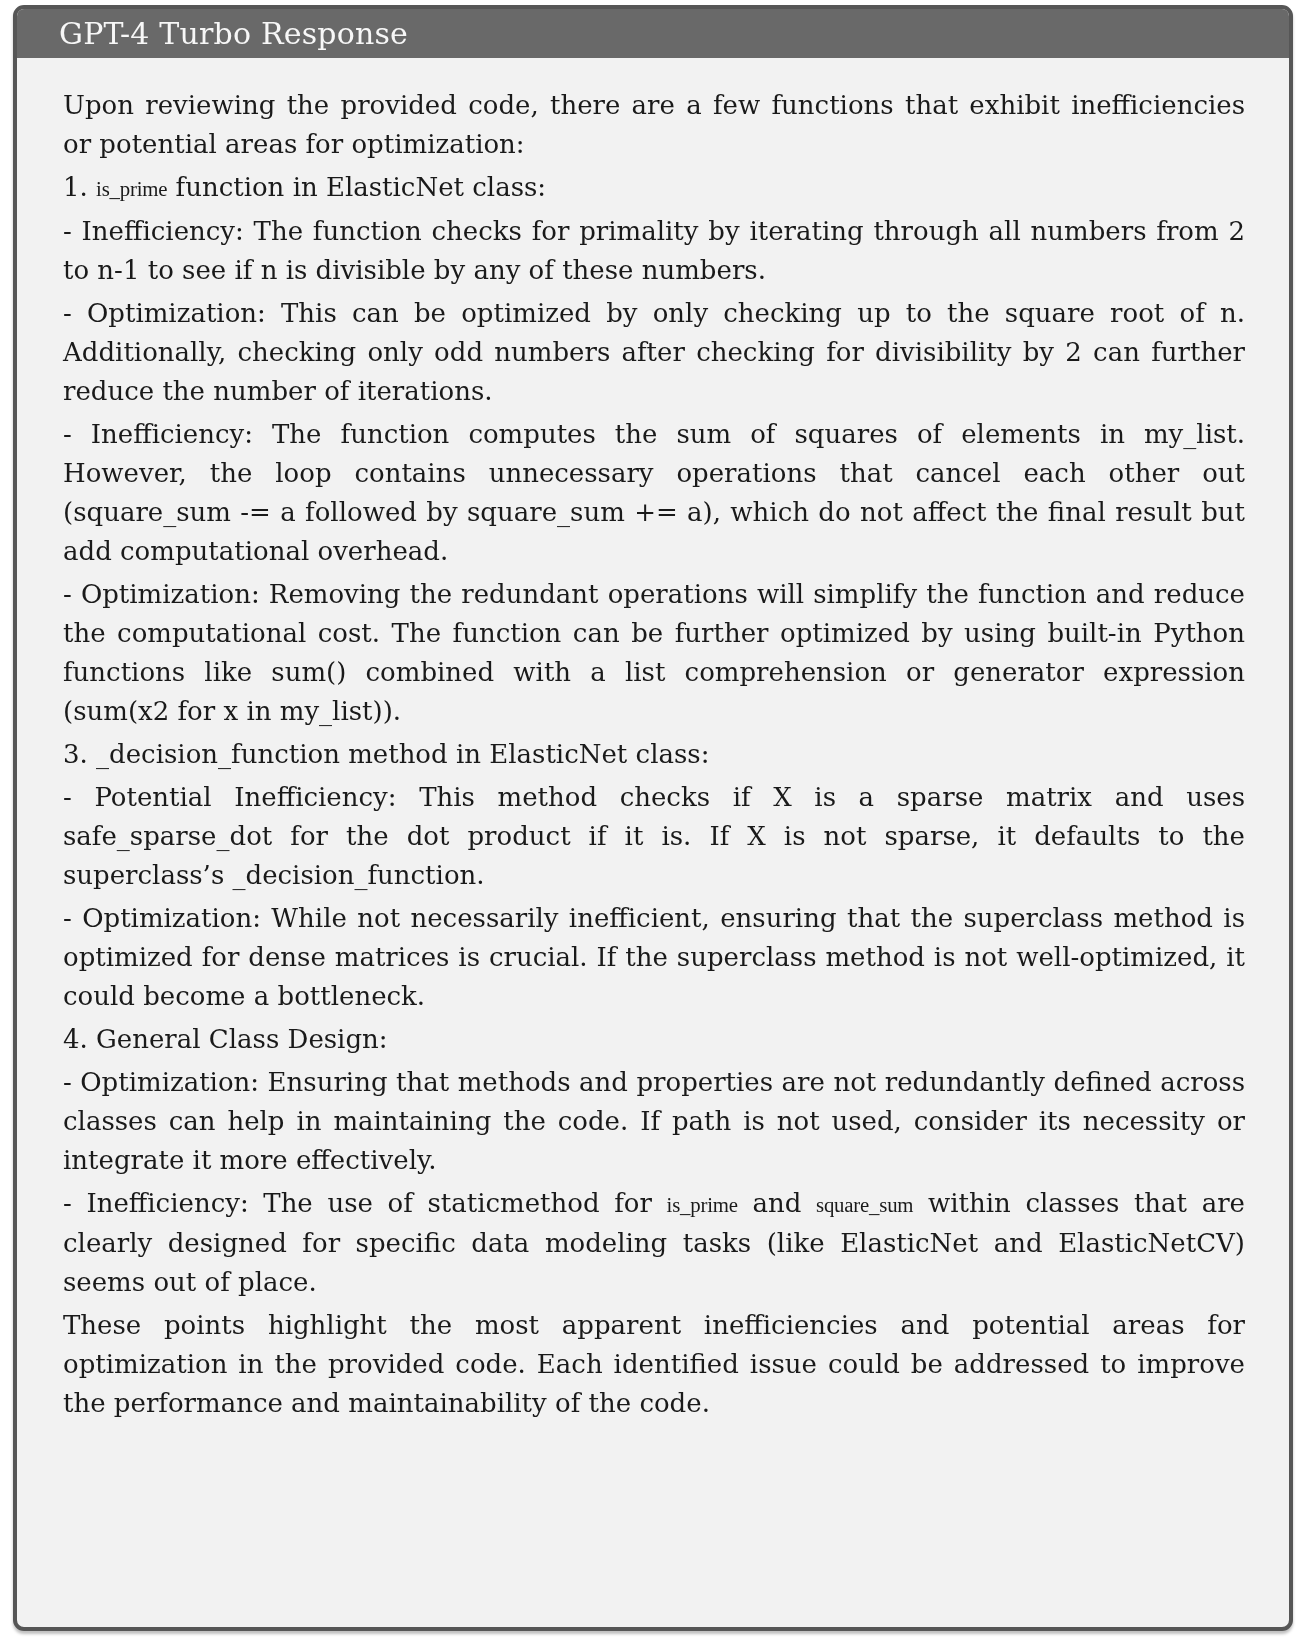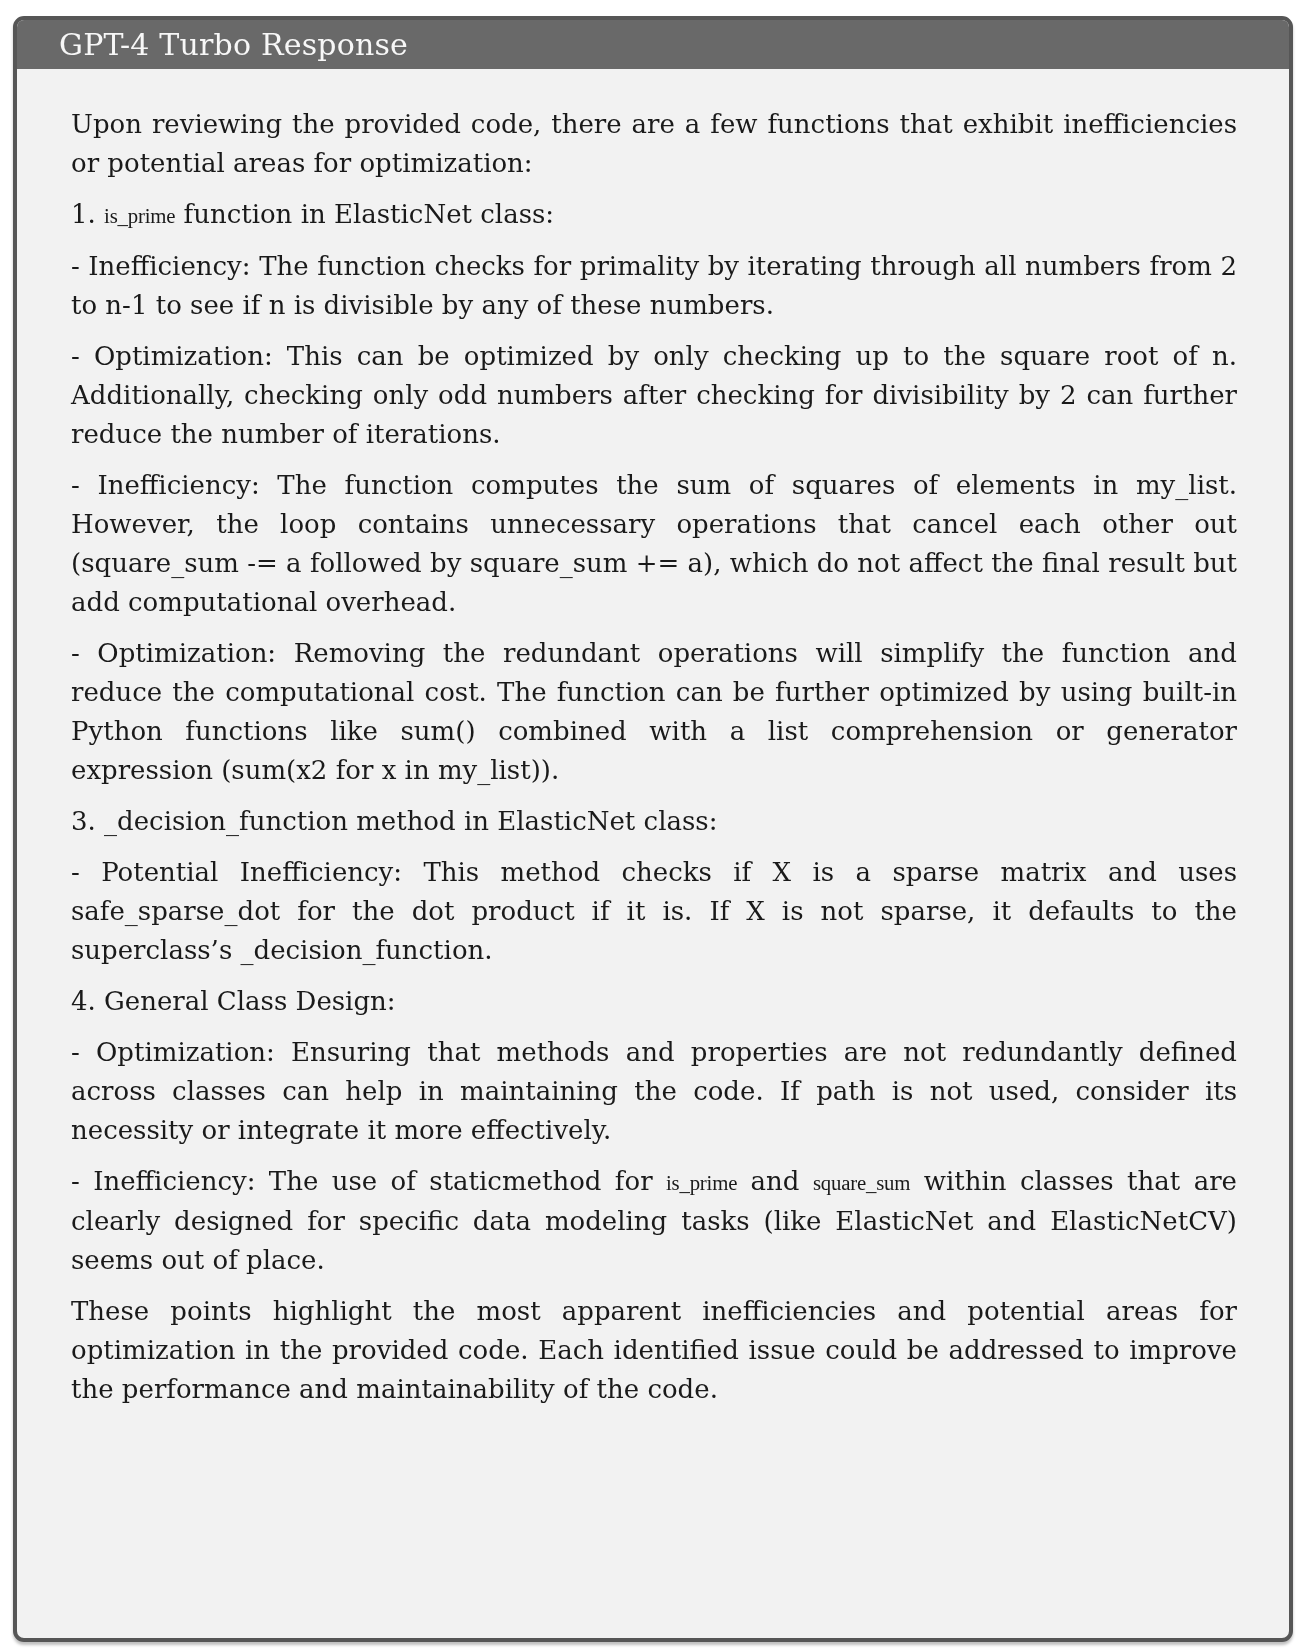--- a/index.html
+++ b/index.html
@@ -10,21 +10,21 @@
   }
   .page {
     width: 1306px;
     height: 1652px;
     background: var(--page-bg, #ffffff);
     position: relative;
   }
   .response-box {
     position: absolute;
     left: 13px;
-    top: 16px;
+    top: 5px;
     width: 1280px;
     height: 1626px;
     border: 4px solid var(--border, #565656);
     border-radius: 11px;
     overflow: hidden;
     background: var(--body-bg, #f2f2f2);
     box-shadow: 0 3px 3px rgba(0,0,0,0.25);
   }
   .box-header {
     background: var(--header-bg, #696969);
@@ -38,21 +38,21 @@
     font-size: 30px;
     letter-spacing: 0.2px;
   }
   .box-body {
     padding: 24px 40px 34px 42px;
     color: #1a1a1a;
     font-size: 26px;
     line-height: 39px;
   }
   .para {
-    margin: 12px;
+    margin: 4px;
     text-align: justify;
   }
   .code {
     font-family: Liberation Serif, serif;
     font-size: 0.8em;
     letter-spacing: -0.2px;
   }
 </style>
 </head>
 <body>
@@ -64,19 +64,20 @@
     </div>
     <div class="box-body">
         <p class="para"><span>Upon reviewing the provided code, there are a few functions that exhibit inefficiencies or potential areas for optimization:</span></p>
         <p class="para"><span>1. </span><span class="code">is_prime</span><span> function in ElasticNet class:</span></p>
         <p class="para"><span>- Inefficiency: The function checks for primality by iterating through all numbers from 2 to n-1 to see if n is divisible by any of these numbers.</span></p>
         <p class="para"><span>- Optimization: This can be optimized by only checking up to the square root of n. Additionally, checking only odd numbers after checking for divisibility by 2 can further reduce the number of iterations.</span></p>
         <p class="para"><span>- Inefficiency: The function computes the sum of squares of elements in my_list. However, the loop contains unnecessary operations that cancel each other out (square_sum -= a followed by square_sum += a), which do not affect the final result but add computational overhead.</span></p>
         <p class="para"><span>- Optimization: Removing the redundant operations will simplify the function and reduce the computational cost. The function can be further optimized by using built-in Python functions like sum() combined with a list comprehension or generator expression (sum(x2 for x in my_list)).</span></p>
         <p class="para"><span>3. _decision_function method in ElasticNet class:</span></p>
         <p class="para"><span>- Potential Inefficiency: This method checks if X is a sparse matrix and uses safe_sparse_dot for the dot product if it is. If X is not sparse, it defaults to the superclass’s _decision_function.</span></p>
+        <p class="para"><span>- Optimization: While not necessarily inefficient, ensuring that the superclass method is optimized for dense matrices is crucial. If the superclass method is not well-optimized, it could become a bottleneck.</span></p>
         <p class="para"><span>4. General Class Design:</span></p>
         <p class="para"><span>- Optimization: Ensuring that methods and properties are not redundantly defined across classes can help in maintaining the code. If path is not used, consider its necessity or integrate it more effectively.</span></p>
         <p class="para"><span>- Inefficiency: The use of staticmethod for </span><span class="code">is_prime</span><span> and </span><span class="code">square_sum</span><span> within classes that are clearly designed for specific data modeling tasks (like ElasticNet and ElasticNetCV) seems out of place.</span></p>
         <p class="para"><span>These points highlight the most apparent inefficiencies and potential areas for optimization in the provided code. Each identified issue could be addressed to improve the performance and maintainability of the code.</span></p>
       </div>
   </div>
 </div>
 
 </body></html>

